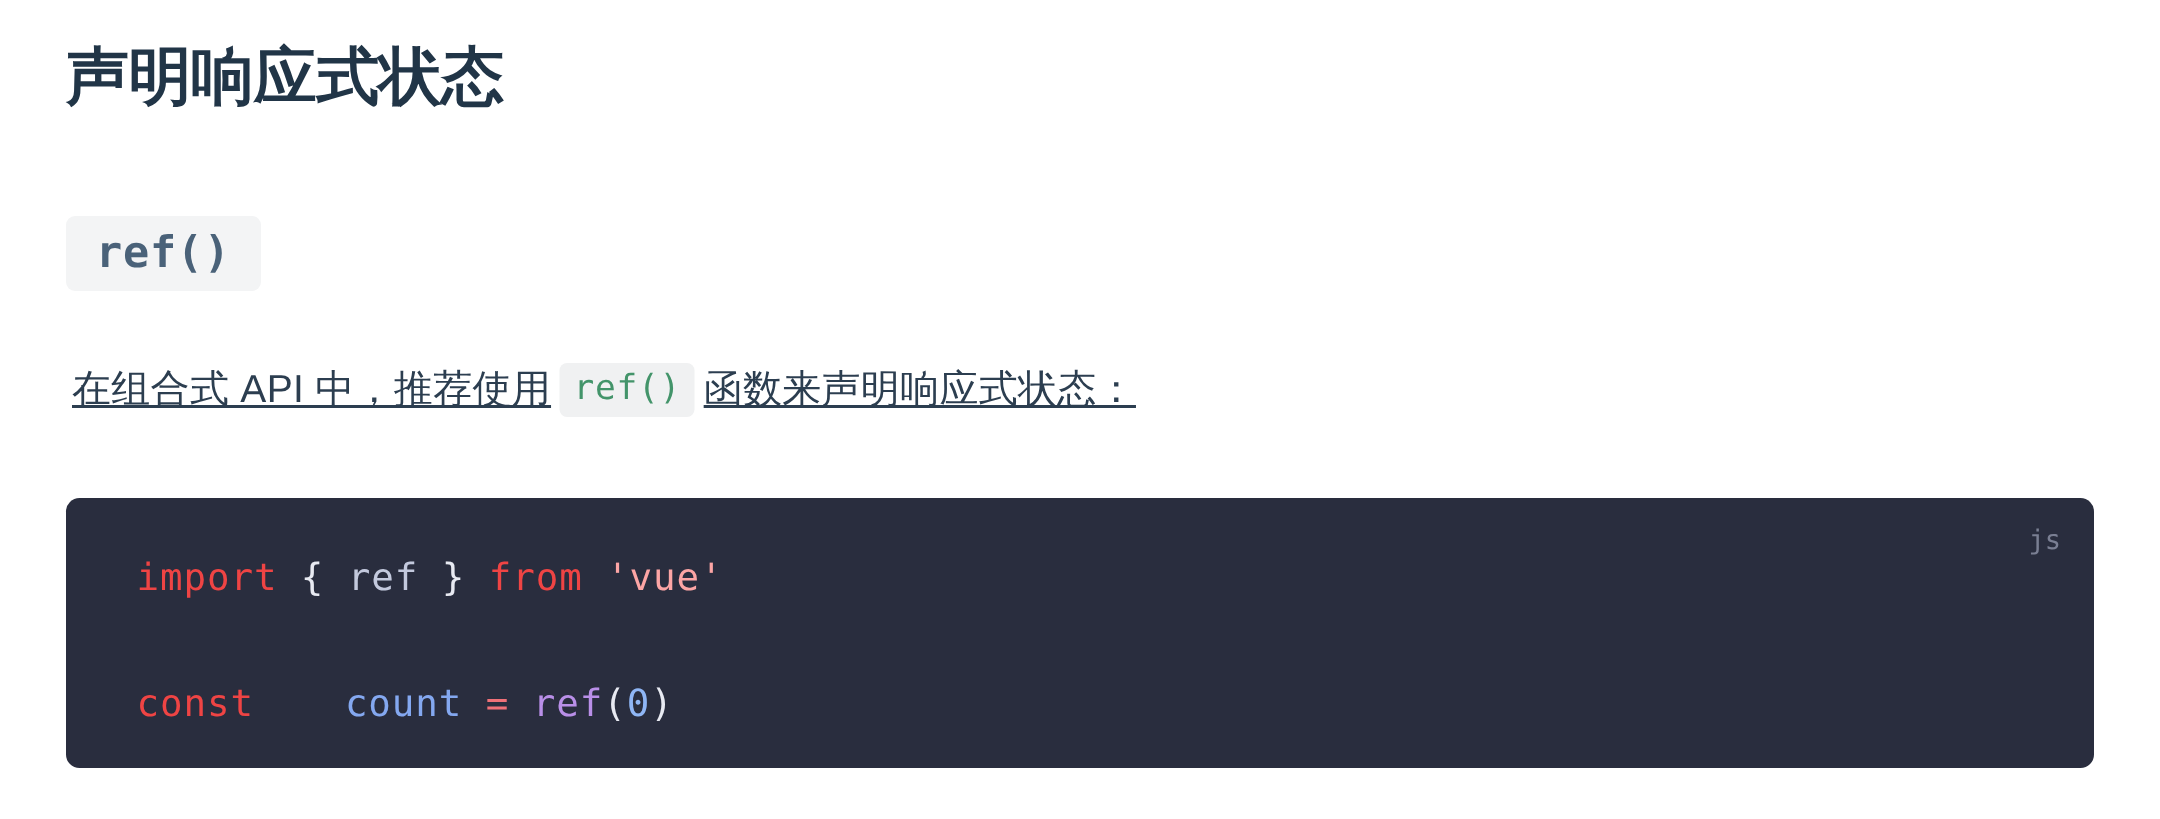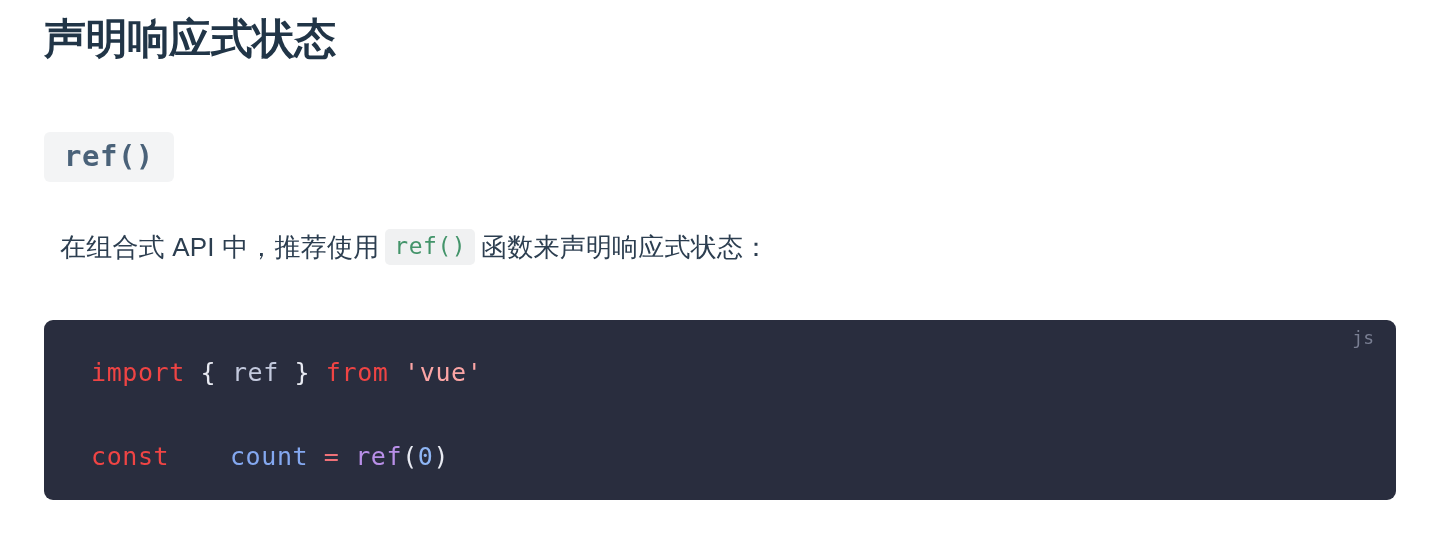--- a/index.html
+++ b/index.html
@@ -14,21 +14,21 @@
     overflow: hidden;
     font-family: "Liberation Sans", "DejaVu Sans", sans-serif;
     -webkit-font-smoothing: antialiased;
   }
 
   .doc {
     position: relative;
     width: 1440px;
     height: 546px;
     box-sizing: border-box;
-    padding: 0 44px;
+    padding: 12px 44px;
   }
 
   
   .page-title {
     margin: 0;
     padding-top: 8px;
     font-size: 42px;
     line-height: 62px;
     font-weight: 700;
     letter-spacing: -0.3px;
@@ -49,27 +49,28 @@
     font-family: "DejaVu Sans Mono", "Liberation Mono", monospace;
     font-size: 29px;
     line-height: 30px;
     font-weight: 700;
     color: #4a6279;
     letter-spacing: 0.5px;
   }
 
   
   .body-paragraph {
-    margin: 44px 0 0 16px;
+    margin: 44px 0 0 4px;
     font-size: 26px;
     line-height: 42px;
     color: #2c3e50;
     font-family: "Liberation Sans", "DejaVu Sans", sans-serif;
     letter-spacing: 0.2px;
     white-space: nowrap;
+    text-decoration: underline;
   }
   .inline-code {
     display: inline-block;
     background: #f0f1f2;
     border-radius: 5px;
     padding: 2px 9px 4px 9px;
     margin: 0 6px;
     font-family: "DejaVu Sans Mono", "Liberation Mono", monospace;
     font-size: 23px;
     line-height: 30px;
@@ -83,21 +84,21 @@
     position: relative;
     margin-top: 52px;
     background: #292d3e;
     border-radius: 9px;
     height: 180px;
     box-sizing: border-box;
     overflow: hidden;
   }
   .code-lang {
     position: absolute;
-    top: 9px;
+    top: 20px;
     right: 22px;
     font-family: "DejaVu Sans Mono", "Liberation Mono", monospace;
     font-size: 18px;
     line-height: 18px;
     color: #7a7f93;
     user-select: none;
   }
   .code-pre {
     margin: 0;
     padding: 32px 0 0 47px;

